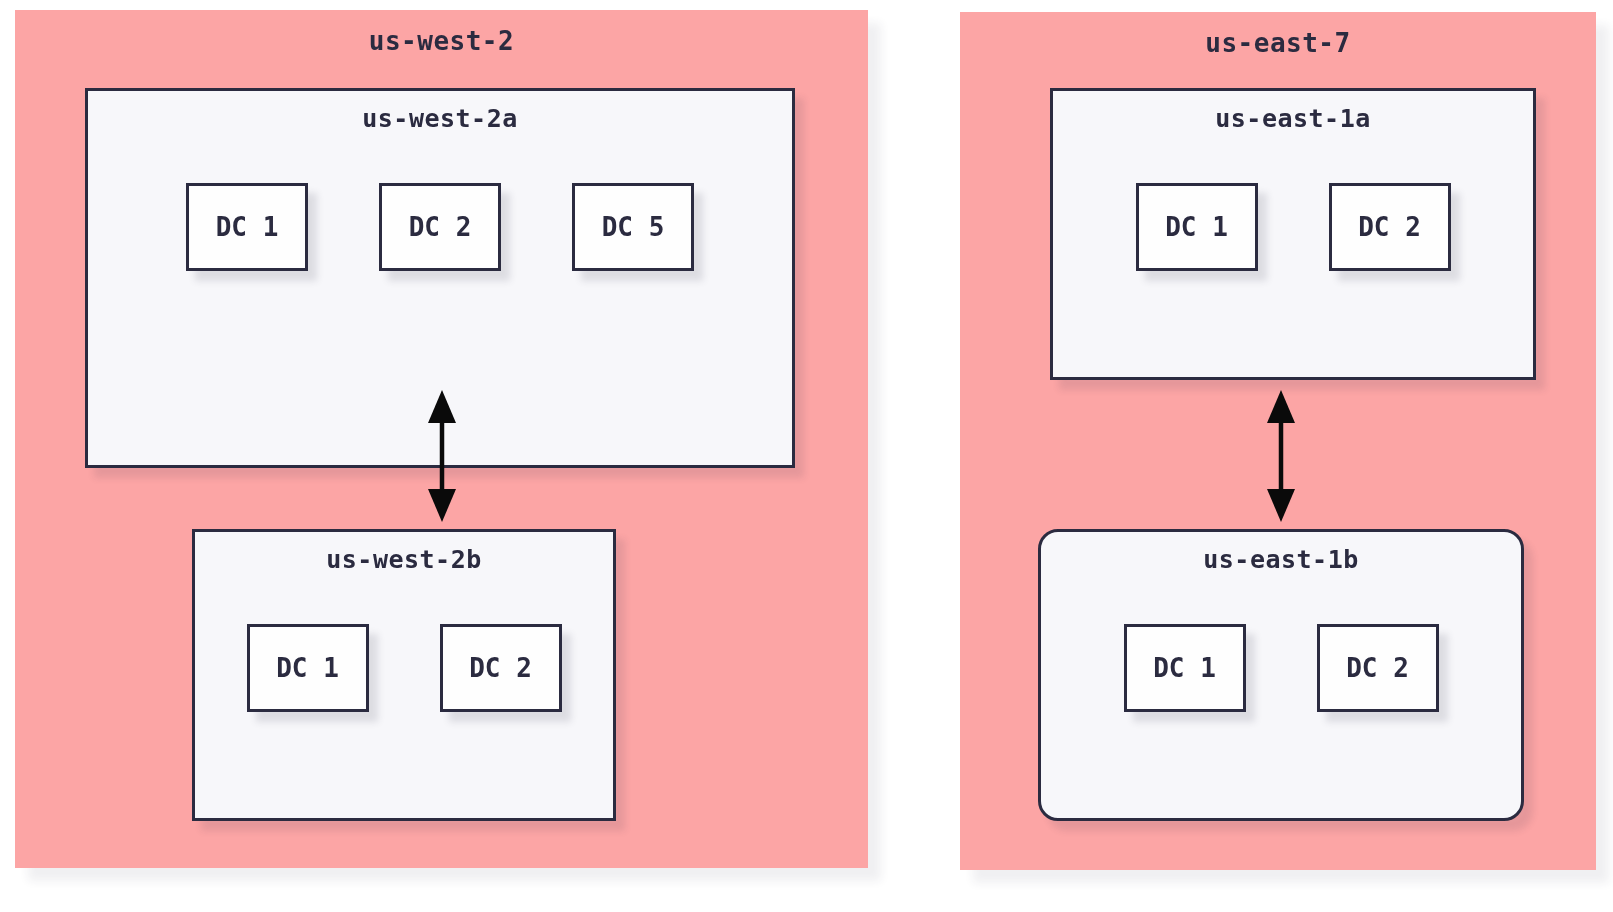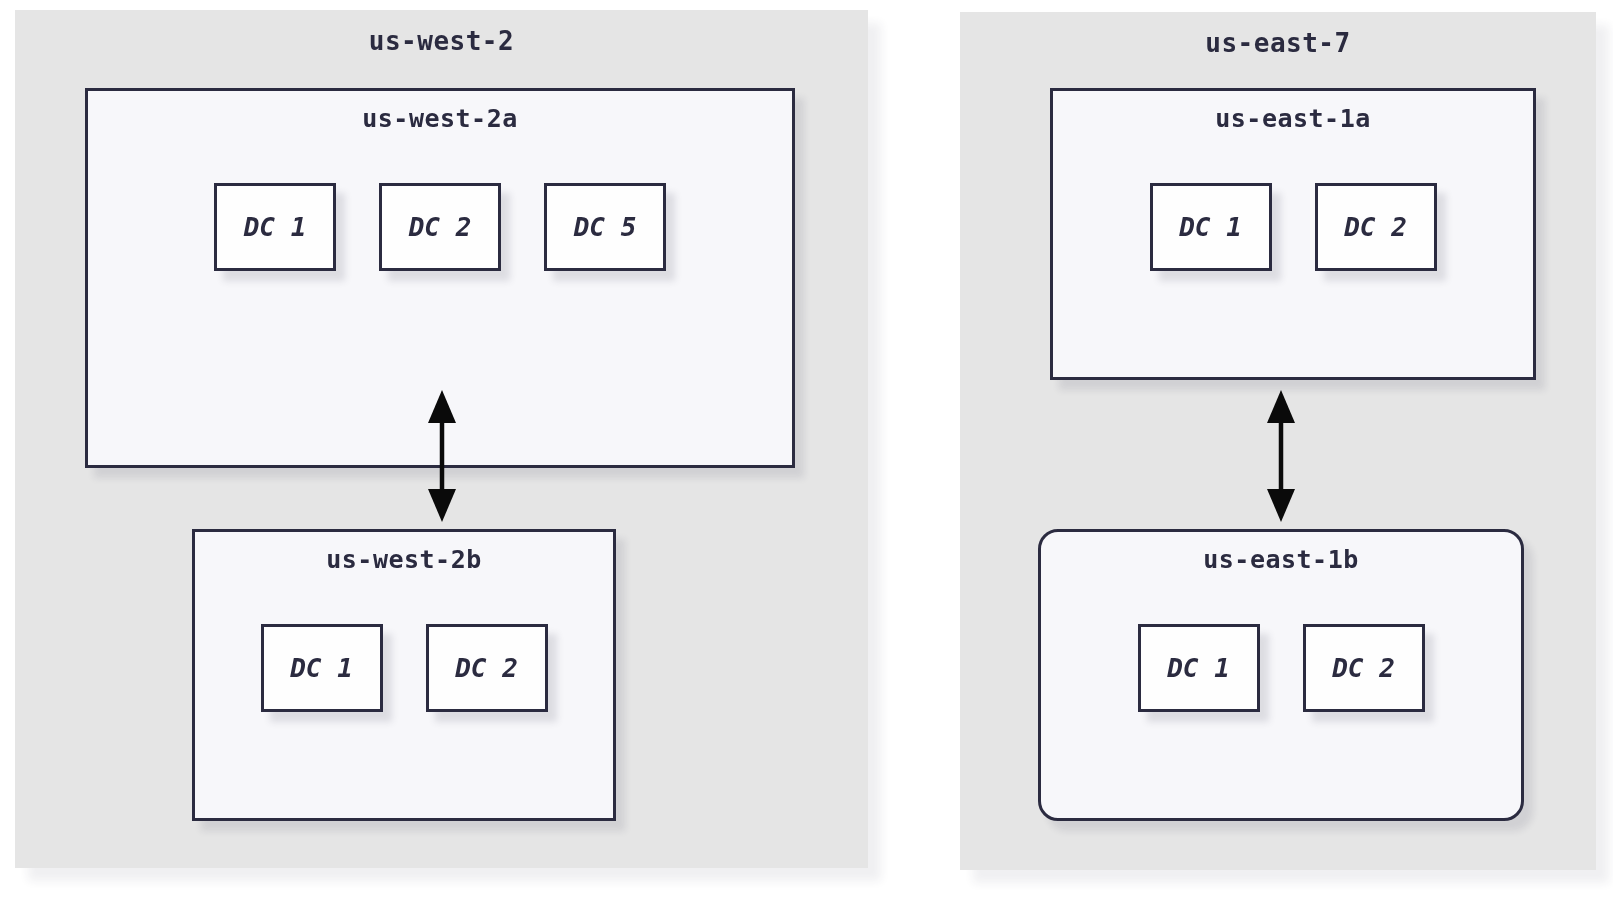--- a/index.html
+++ b/index.html
@@ -6,21 +6,21 @@
   html, body {
     width: 1613px; height: 912px;
     background: #ffffff;
     font-family: "DejaVu Sans Mono", "Liberation Mono", monospace;
     overflow: hidden;
   }
   .canvas { position: relative; width: 1613px; height: 912px; }
 
   .panel {
     position: absolute;
-    background: #e5e5e5;
+    background: #fca5a5;
     box-shadow: 13px 13px 9px rgba(44, 44, 70, 0.07);
   }
   .panel-west { left: 15px; top: 10px; width: 853px; height: 858px; }
   .panel-east { left: 960px; top: 12px; width: 636px; height: 858px; }
 
   .region-title {
     padding-top: 15px;
     text-align: center;
     font-size: 26px;
     font-weight: 600;
@@ -47,22 +47,21 @@
     font-weight: 600;
     line-height: 32px;
     color: #2b2b40;
     letter-spacing: 0.5px;
   }
 
   .dc-row {
     margin-top: 48px;
     display: flex;
     justify-content: center;
-    gap: 43px;
-    font-style: italic;
+    gap: 71px;
   }
   .dc {
     width: 122px;
     height: 88px;
     background: #fefefe;
     border: 3px solid #2b2b40;
     box-shadow: 9px 10px 7px rgba(44, 44, 70, 0.13);
     display: flex;
     align-items: center;
     justify-content: center;

